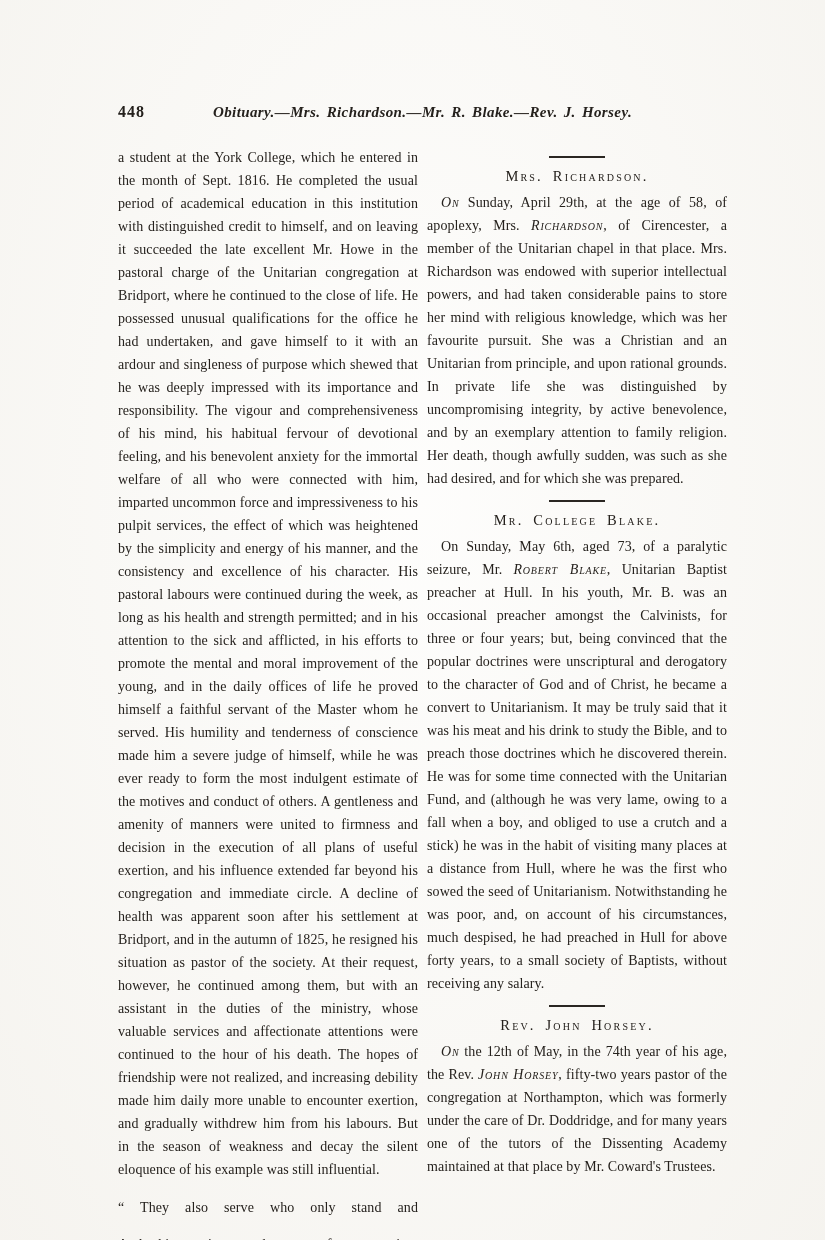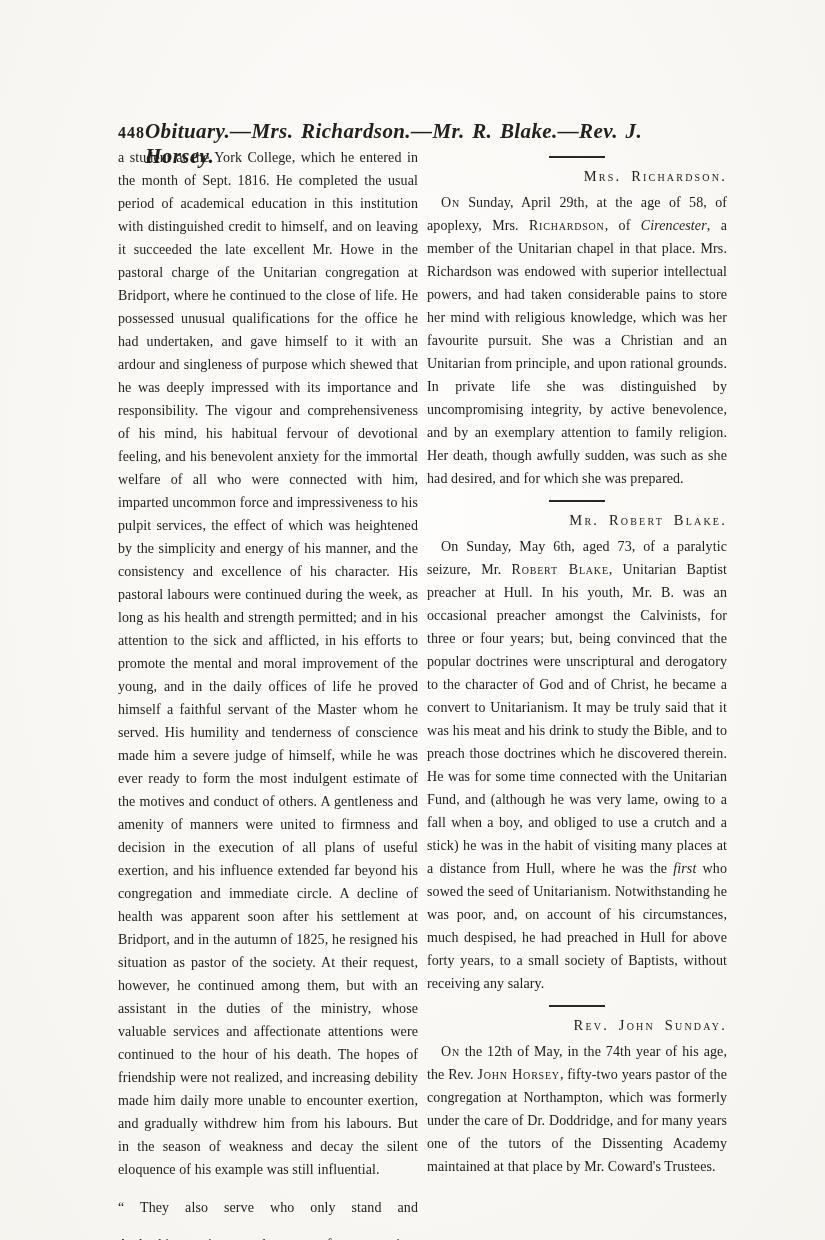--- a/index.html
+++ b/index.html
@@ -14,36 +14,36 @@
     margin: 0 auto;
     background: #fcfbf8;
     background-image: radial-gradient(ellipse at 50% 40%, rgba(255,255,255,0.6) 0%, rgba(225,221,212,0.25) 100%);
     overflow: hidden;
     font-family: "Liberation Serif", "DejaVu Serif", serif;
     color: #25211d;
   }
   .running-head {
     position: absolute;
     left: 118px;
-    top: 119px;
+    top: 103px;
     width: 608px;
     display: flex;
     align-items: baseline;
   }
   .page-num {
     font-size: 16px;
     font-weight: 700;
     letter-spacing: 1px;
   }
   .running-title {
     flex: 1;
-    text-align: left;
+    text-align: center;
     font-style: italic;
     font-weight: 700;
-    font-size: 21px;
+    font-size: 15px;
     letter-spacing: 0.4px;
     word-spacing: 2px;
     padding-right: 26px;
   }
   .columns {
     position: absolute;
     left: 118px;
     top: 146px;
     width: 610px;
     display: flex;
@@ -72,33 +72,33 @@
     padding-left: 50px;
   }
   .rule {
     width: 56px;
     height: 2px;
     background: #2a2622;
     margin: 10px auto 7px auto;
   }
   .sec-head {
     margin: 0 0 3px 0;
-    text-align: right;
+    text-align: center;
     font-weight: 400;
     font-size: 14.5px;
     font-variant: small-caps;
     letter-spacing: 2.2px;
     word-spacing: 4px;
   }
   .sc {
     font-variant: small-caps;
     letter-spacing: 0.8px;
+    font-style: italic;
   }
   .it {
-    font-style: italic;
   }
 </style>
 </head>
 <body>
 
 <div class="page">
 
   <header class="running-head">
     <span class="page-num">448</span>
     <span class="running-title">Obituary.—Mrs. Richardson.—Mr. R. Blake.—Rev. J. Horsey.</span>
@@ -117,25 +117,25 @@
     <div class="col">
 
       <section>
         <div class="rule"></div>
         <h3 class="sec-head">Mrs. Richardson.</h3>
         <p class="body-par indent"><span class="sc">On</span><span> Sunday, April 29th, at the age of 58, of apoplexy, Mrs. </span><span class="sc">Richardson</span><span>, of </span><span class="it">Cirencester</span><span>, a member of the Unitarian chapel in that place. Mrs. Richardson was endowed with superior intellectual powers, and had taken considerable pains to store her mind with religious knowledge, which was her favourite pursuit. She was a Christian and an Unitarian from principle, and upon rational grounds. In private life she was distinguished by uncompromising integrity, by active benevolence, and by an exemplary attention to family religion. Her death, though awfully sudden, was such as she had desired, and for which she was prepared.</span></p>
       </section>
 
       <section>
         <div class="rule"></div>
-        <h3 class="sec-head">Mr. Robert Blake.</h3>
+        <h3 class="sec-head">Mr. College Blake.</h3>
         <p class="body-par indent"><span>On Sunday, May 6th, aged 73, of a paralytic seizure, Mr. </span><span class="sc">Robert Blake</span><span>, Unitarian Baptist preacher at Hull. In his youth, Mr. B. was an occasional preacher amongst the Calvinists, for three or four years; but, being convinced that the popular doctrines were unscriptural and derogatory to the character of God and of Christ, he became a convert to Unitarianism. It may be truly said that it was his meat and his drink to study the Bible, and to preach those doctrines which he discovered therein. He was for some time connected with the Unitarian Fund, and (although he was very lame, owing to a fall when a boy, and obliged to use a crutch and a stick) he was in the habit of visiting many places at a distance from Hull, where he was the </span><span class="it">first</span><span> who sowed the seed of Unitarianism. Notwithstanding he was poor, and, on account of his circumstances, much despised, he had preached in Hull for above forty years, to a small society of Baptists, without receiving any salary.</span></p>
       </section>
 
       <section>
         <div class="rule"></div>
-        <h3 class="sec-head">Rev. John Sunday.</h3>
+        <h3 class="sec-head">Rev. John Horsey.</h3>
         <p class="body-par indent"><span class="sc">On</span><span> the 12th of May, in the 74th year of his age, the Rev. </span><span class="sc">John Horsey</span><span>, fifty-two years pastor of the congregation at Northampton, which was formerly under the care of Dr. Doddridge, and for many years one of the tutors of the Dissenting Academy maintained at that place by Mr. Coward's Trustees.</span></p>
       </section>
     </div>
 
   </div>
 </div>
 
 </body></html>

